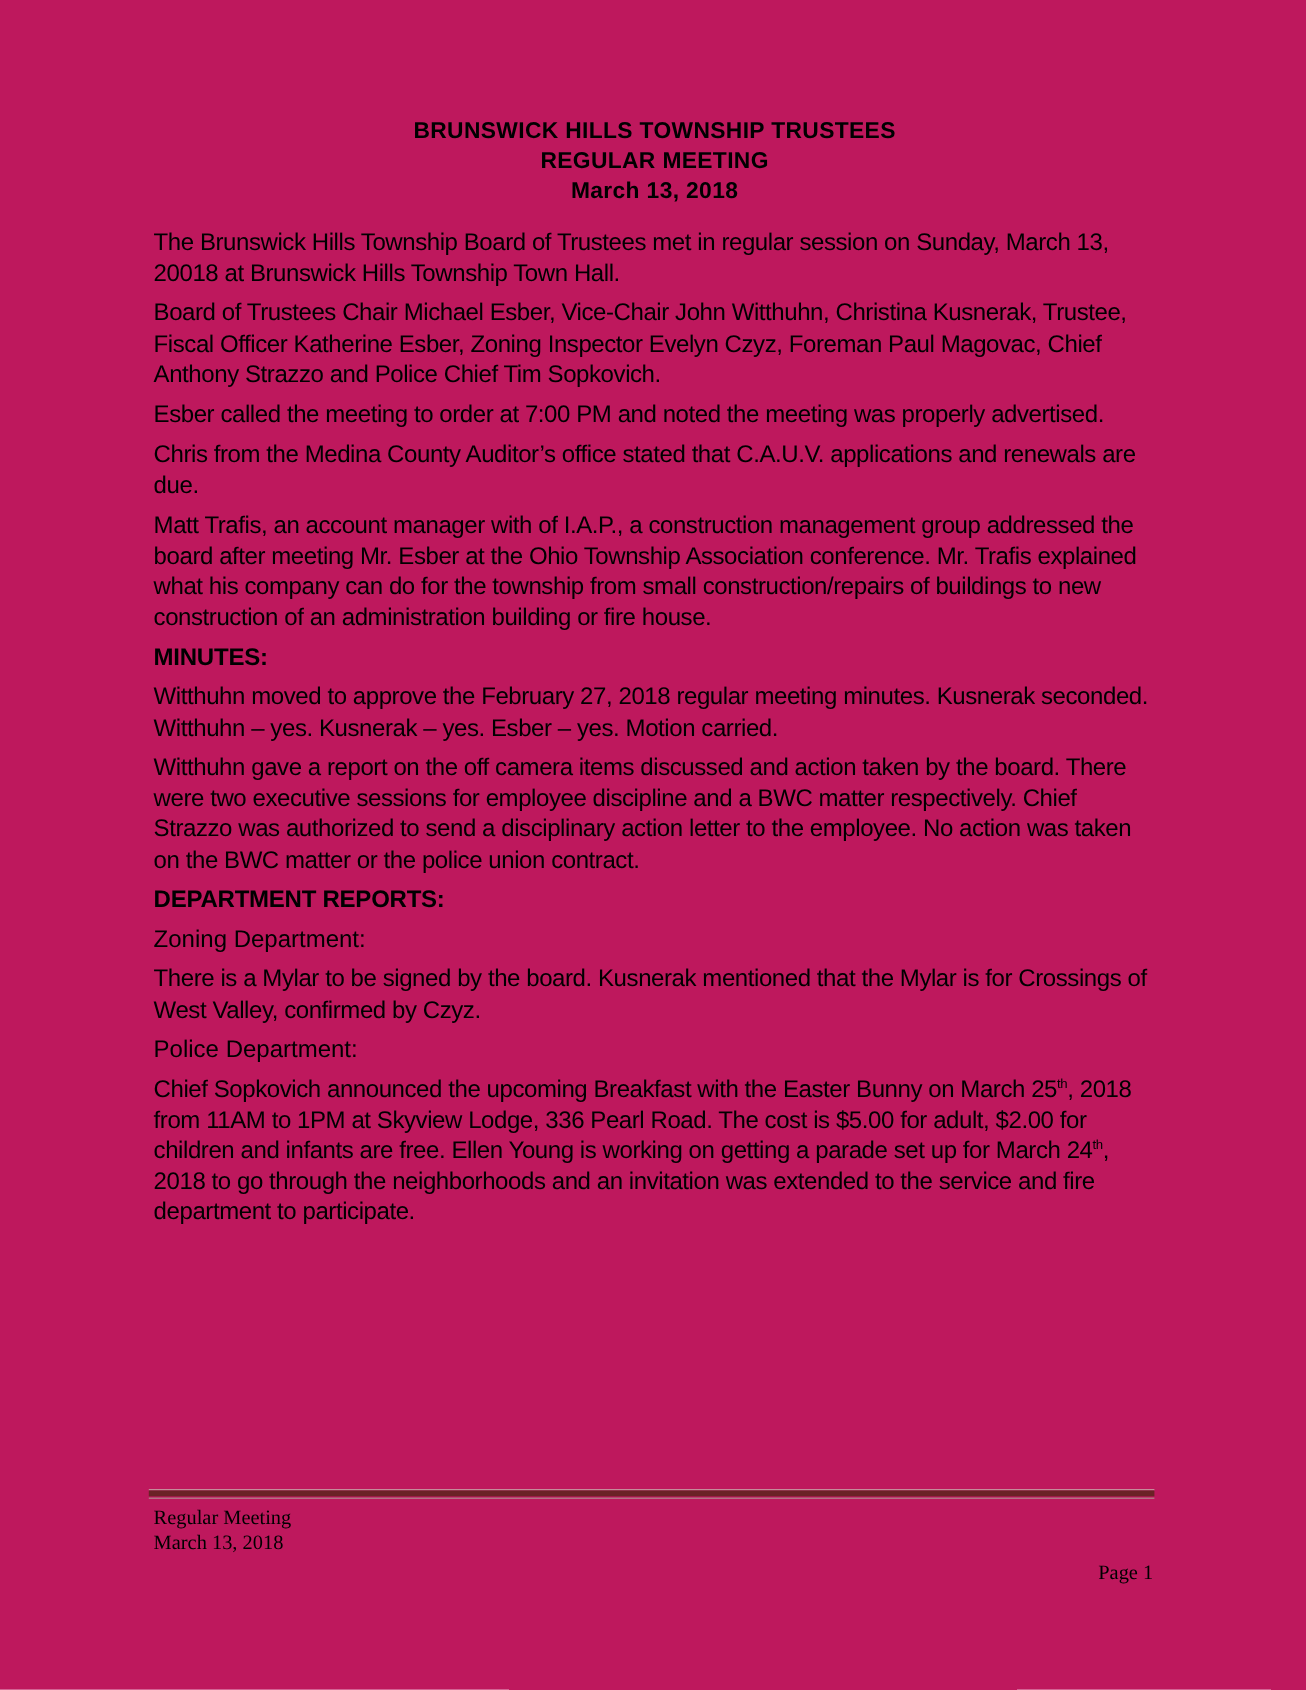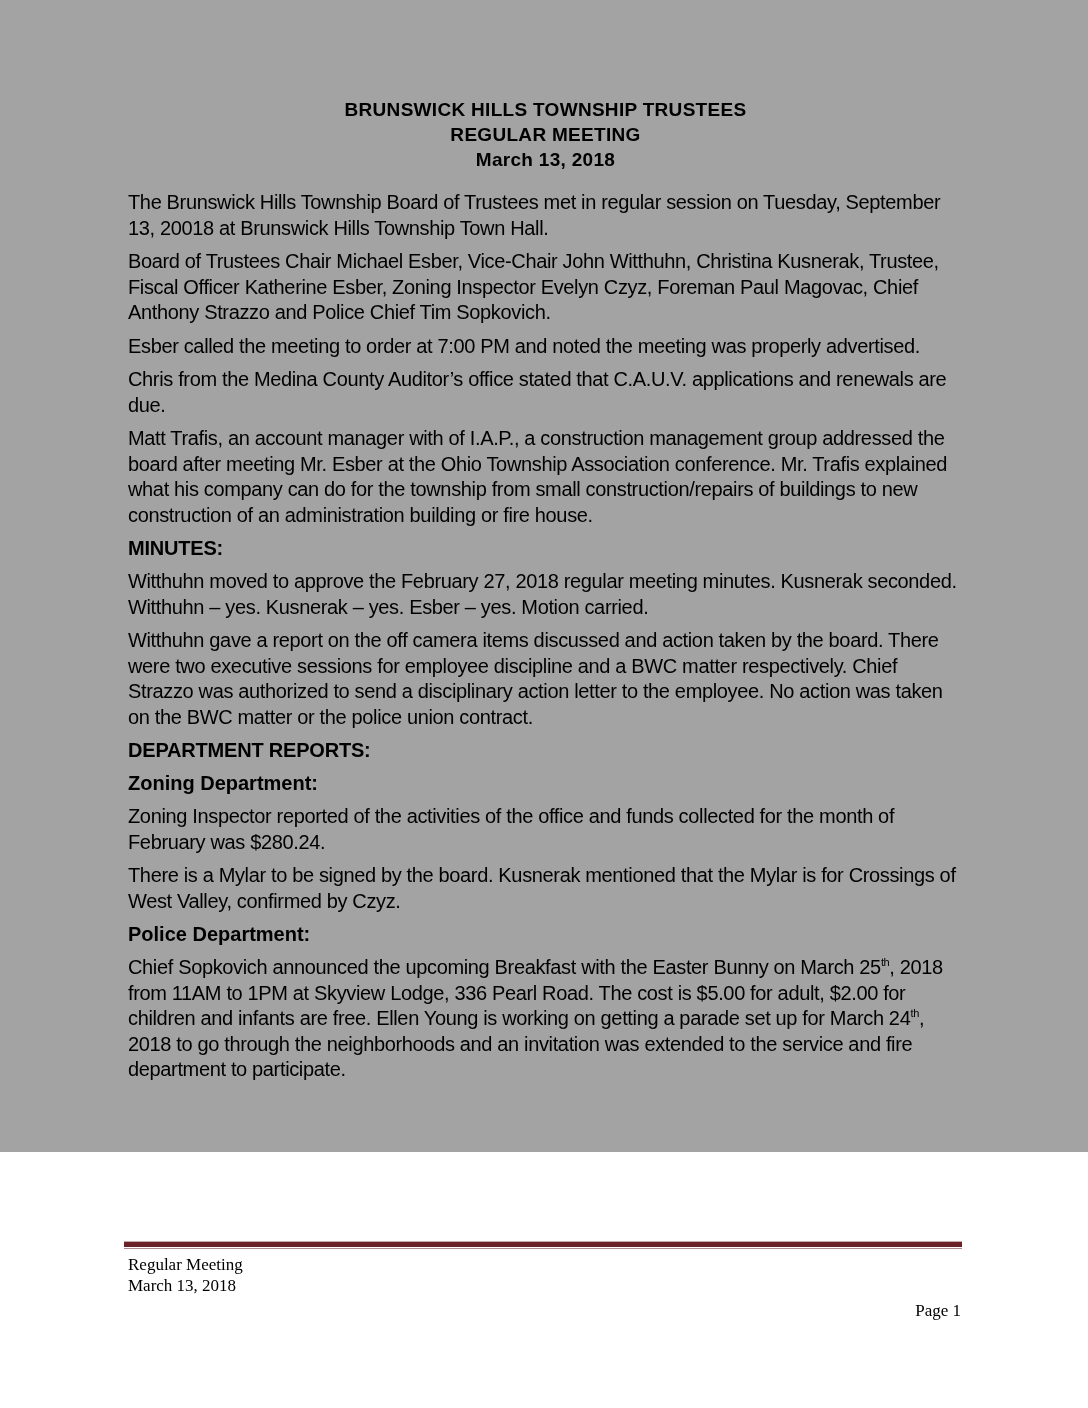--- a/index.html
+++ b/index.html
@@ -11,22 +11,22 @@
       width: 1088px;
       height: 1408px;
       position: relative;
       overflow: hidden;
       color: #000000;
     }
     .page {
       position: absolute;
       left: 0; top: 0;
       width: 1088px;
-      height: 1152px;
-      background: #a3a3a3;
+      height: 1408px;
+      background: #be185d;
     }
     .content {
       position: absolute;
       left: 128px;
       top: 97px;
       width: 835px;
       font-family: "Liberation Sans", sans-serif;
       font-stretch: condensed;
     }
     .title-block {
@@ -49,21 +49,21 @@
     }
     .heading {
       margin: 0 0 8px 0;
       font-weight: bold;
       font-size: 20px;
       line-height: 25px;
       letter-spacing: -0.2px;
     }
     .subheading {
       margin: 0 0 8px 0;
-      font-weight: bold;
+      font-weight: normal;
       font-size: 20px;
       line-height: 25px;
       letter-spacing: 0px;
     }
     sup {
       font-size: 11px;
       line-height: 0;
       vertical-align: super;
     }
     .footer-rule {
@@ -113,35 +113,34 @@
 
 <div class="page">
   <div class="content">
 
     <div class="title-block">
       <span class="title-line">BRUNSWICK HILLS TOWNSHIP TRUSTEES</span>
       <span class="title-line">REGULAR MEETING</span>
       <span class="title-line">March 13, 2018</span>
     </div>
 
-    <p class="para">The Brunswick Hills Township Board of Trustees met in regular session on Tuesday, September 13, 20018 at Brunswick Hills Township Town Hall.</p>
+    <p class="para">The Brunswick Hills Township Board of Trustees met in regular session on Sunday, March 13, 20018 at Brunswick Hills Township Town Hall.</p>
     <p class="para">Board of Trustees Chair Michael Esber, Vice-Chair John Witthuhn, Christina Kusnerak, Trustee, Fiscal Officer Katherine Esber, Zoning Inspector Evelyn Czyz, Foreman Paul Magovac, Chief Anthony Strazzo and Police Chief Tim Sopkovich.</p>
     <p class="para">Esber called the meeting to order at 7:00 PM and noted the meeting was properly advertised.</p>
 
     <p class="para">Chris from the Medina County Auditor’s office stated that C.A.U.V. applications and renewals are due.</p>
     <p class="para">Matt Trafis, an account manager with of I.A.P., a construction management group addressed the board after meeting Mr. Esber at the Ohio Township Association conference. Mr. Trafis explained what his company can do for the township from small construction/repairs of buildings to new construction of an administration building or fire house.</p>
 
     <div class="heading">MINUTES:</div>
     <p class="para">Witthuhn moved to approve the February 27, 2018 regular meeting minutes. Kusnerak seconded. Witthuhn – yes. Kusnerak – yes. Esber – yes. Motion carried.</p>
     <p class="para">Witthuhn gave a report on the off camera items discussed and action taken by the board. There were two executive sessions for employee discipline and a BWC matter respectively. Chief Strazzo was authorized to send a disciplinary action letter to the employee. No action was taken on the BWC matter or the police union contract.</p>
 
     <div class="heading">DEPARTMENT REPORTS:</div>
 
     <div class="subheading">Zoning Department:</div>
-    <p class="para">Zoning Inspector reported of the activities of the office and funds collected for the month of February was $280.24.</p>
     <p class="para">There is a Mylar to be signed by the board. Kusnerak mentioned that the Mylar is for Crossings of West Valley, confirmed by Czyz.</p>
 
     <div class="subheading">Police Department:</div>
     <p class="para"><span>Chief Sopkovich announced the upcoming Breakfast with the Easter Bunny on March 25</span><sup>th</sup><span>, 2018 from 11AM to 1PM at Skyview Lodge, 336 Pearl Road. The cost is $5.00 for adult, $2.00 for children and infants are free. Ellen Young is working on getting a parade set up for March 24</span><sup>th</sup><span>, 2018 to go through the neighborhoods and an invitation was extended to the service and fire department to participate.</span></p>
 
   </div>
 
   <div class="footer-rule-top"></div>
   <div class="footer-rule"></div>
   <div class="footer-rule-thin"></div>

